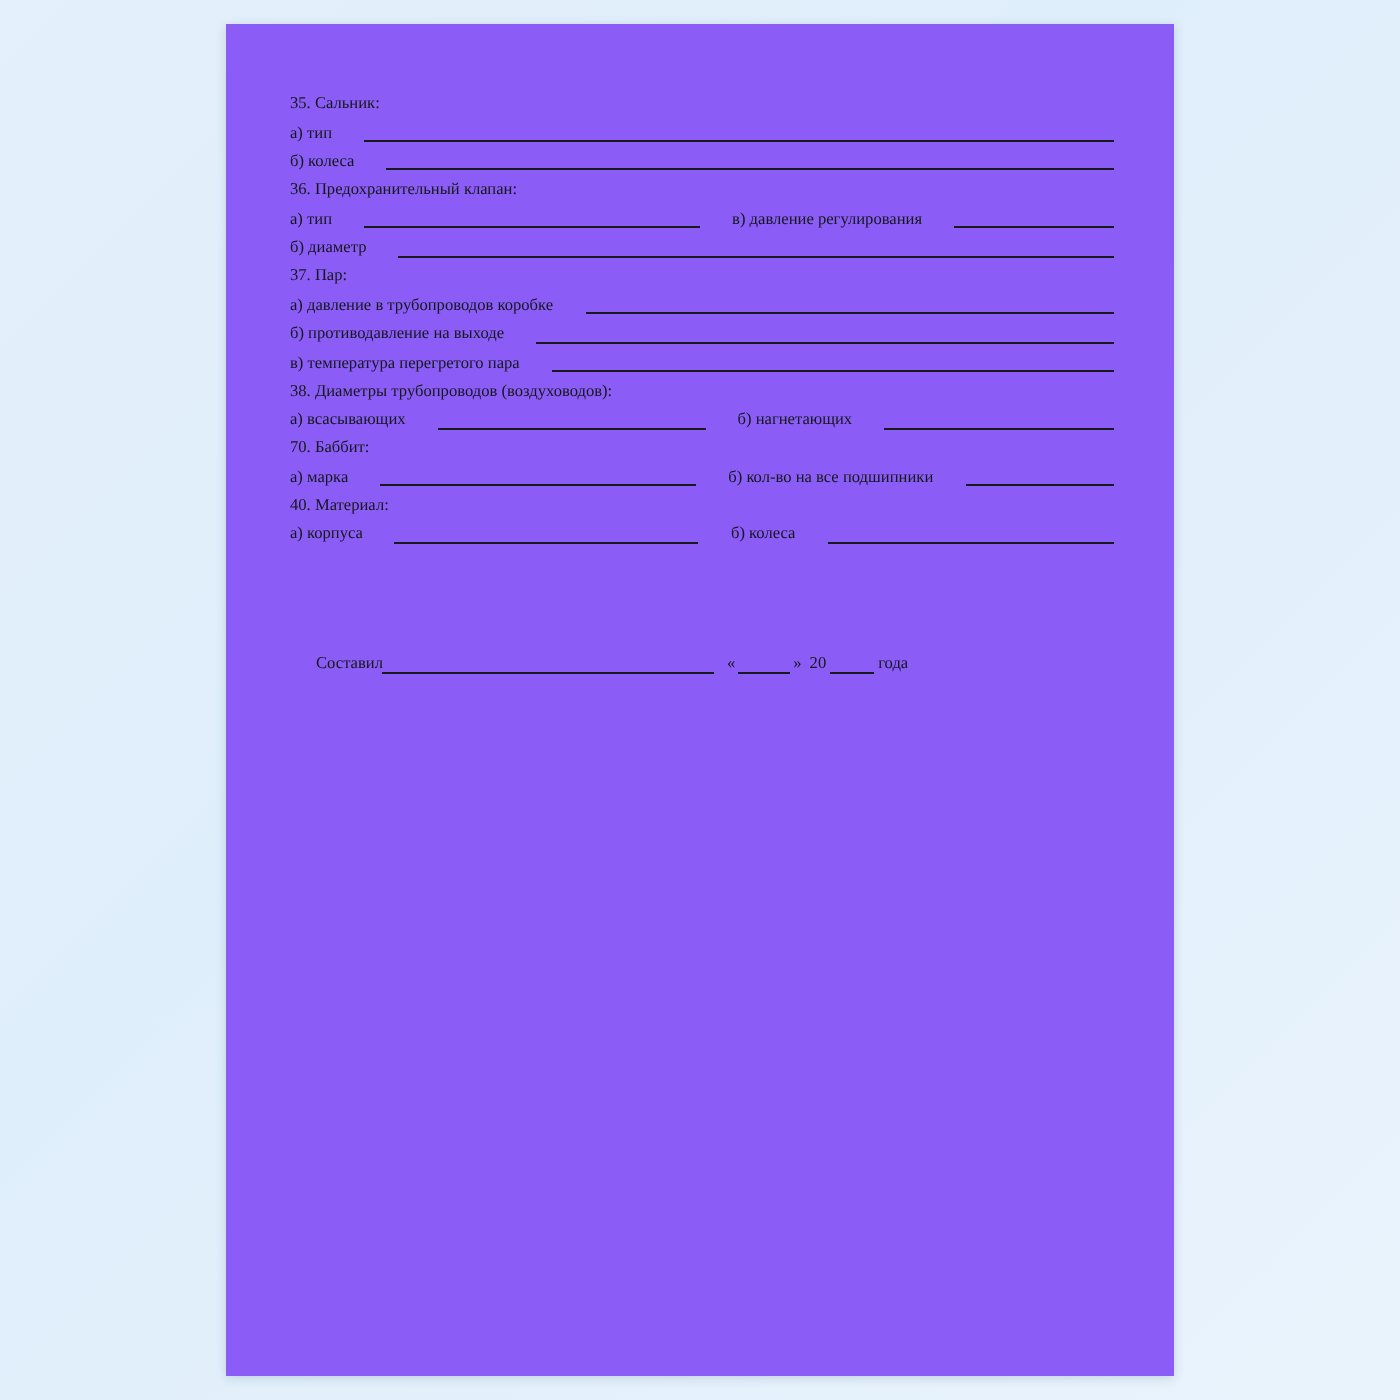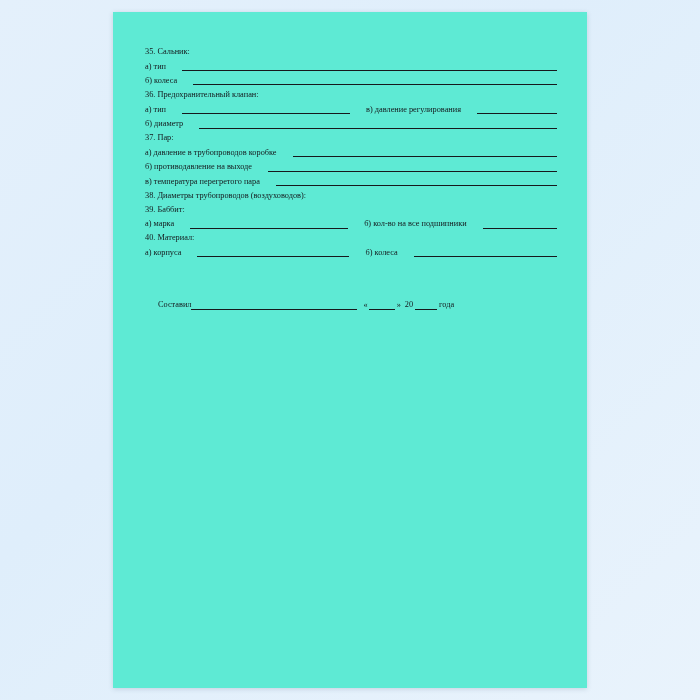--- a/index.html
+++ b/index.html
@@ -17,21 +17,21 @@
     position: absolute;
     inset: 0;
     background: linear-gradient(135deg, #e4f0fb 0%, #dfeefb 40%, #e9f3fc 100%);
   }
   .page-sheet {
     position: absolute;
     left: 113px;
     top: 12px;
     width: 474px;
     height: 676px;
-    background: #5eead4;
+    background: #8b5cf6;
     box-shadow: 0 1px 5px rgba(40,70,100,0.18);
   }
   .doc-body {
     position: absolute;
     left: 32px;
     top: 36px;
     width: 412px;
     font-size: 8.3px;
     line-height: 1.0;
     color: #14181c;
@@ -52,21 +52,21 @@
     border-bottom: 0.8px solid #16191d;
     height: 8px;
     min-width: 6px;
   }
   .fill.fixed-a { flex: 0 0 auto; }
   .heading-row {
     margin-bottom: 5.6px;
     white-space: nowrap;
   }
   .signature-block {
-    margin-top: 44px;
+    margin-top: 56px;
     padding-left: 13px;
     display: flex;
     align-items: center;
     white-space: nowrap;
     font-size: 8.3px;
     font-family: Liberation Serif, serif;
   }
   .sig-fill {
     border-bottom: 0.8px solid #16191d;
     height: 8px;
@@ -123,22 +123,28 @@
     <div class="line-row">
       <span class="lbl">б) противодавление на выходе</span>
       <span class="fill"></span>
     </div>
     <div class="line-row">
       <span class="lbl">в) температура перегретого пара</span>
       <span class="fill"></span>
     </div>
 
     <div class="heading-row">38. Диаметры трубопроводов (воздуховодов):</div>
+    <div class="line-row">
+      <span class="lbl">а) всасывающих</span>
+      <span class="fill fixed-a" style="width:134px"></span>
+      <span class="lbl">б) нагнетающих</span>
+      <span class="fill"></span>
+    </div>
 
-    <div class="heading-row">39. Баббит:</div>
+    <div class="heading-row">70. Баббит:</div>
     <div class="line-row">
       <span class="lbl">а) марка</span>
       <span class="fill fixed-a" style="width:158px"></span>
       <span class="lbl">б) кол-во на все подшипники</span>
       <span class="fill"></span>
     </div>
 
     <div class="heading-row">40. Материал:</div>
     <div class="line-row">
       <span class="lbl">а) корпуса</span>

